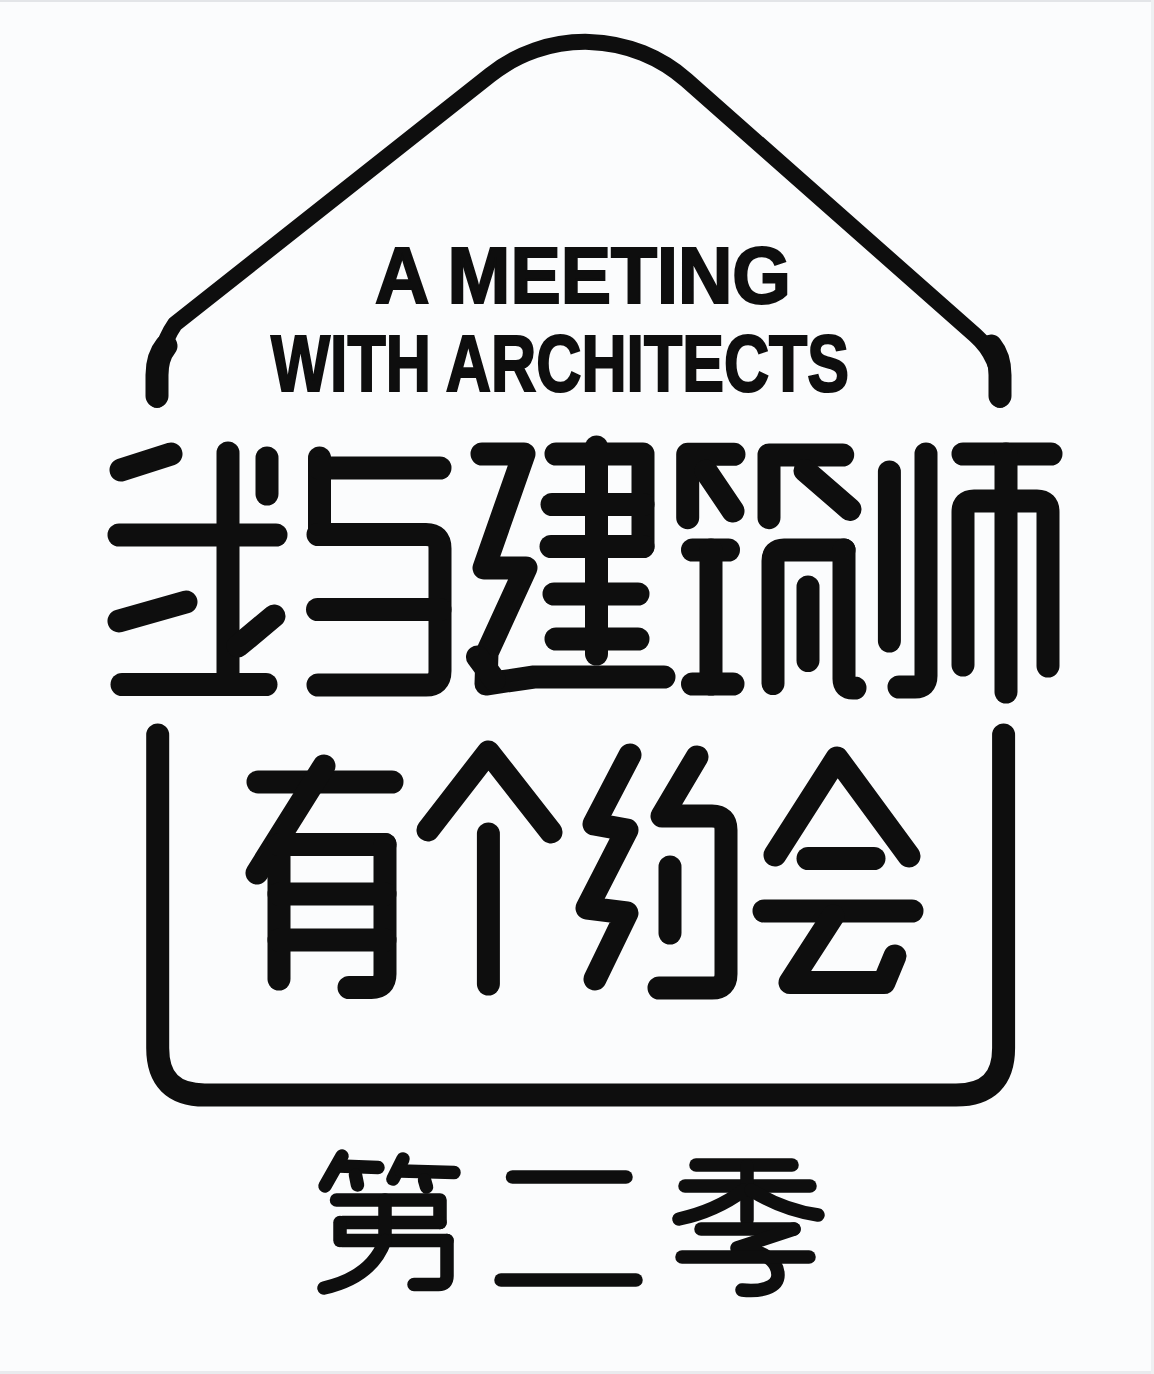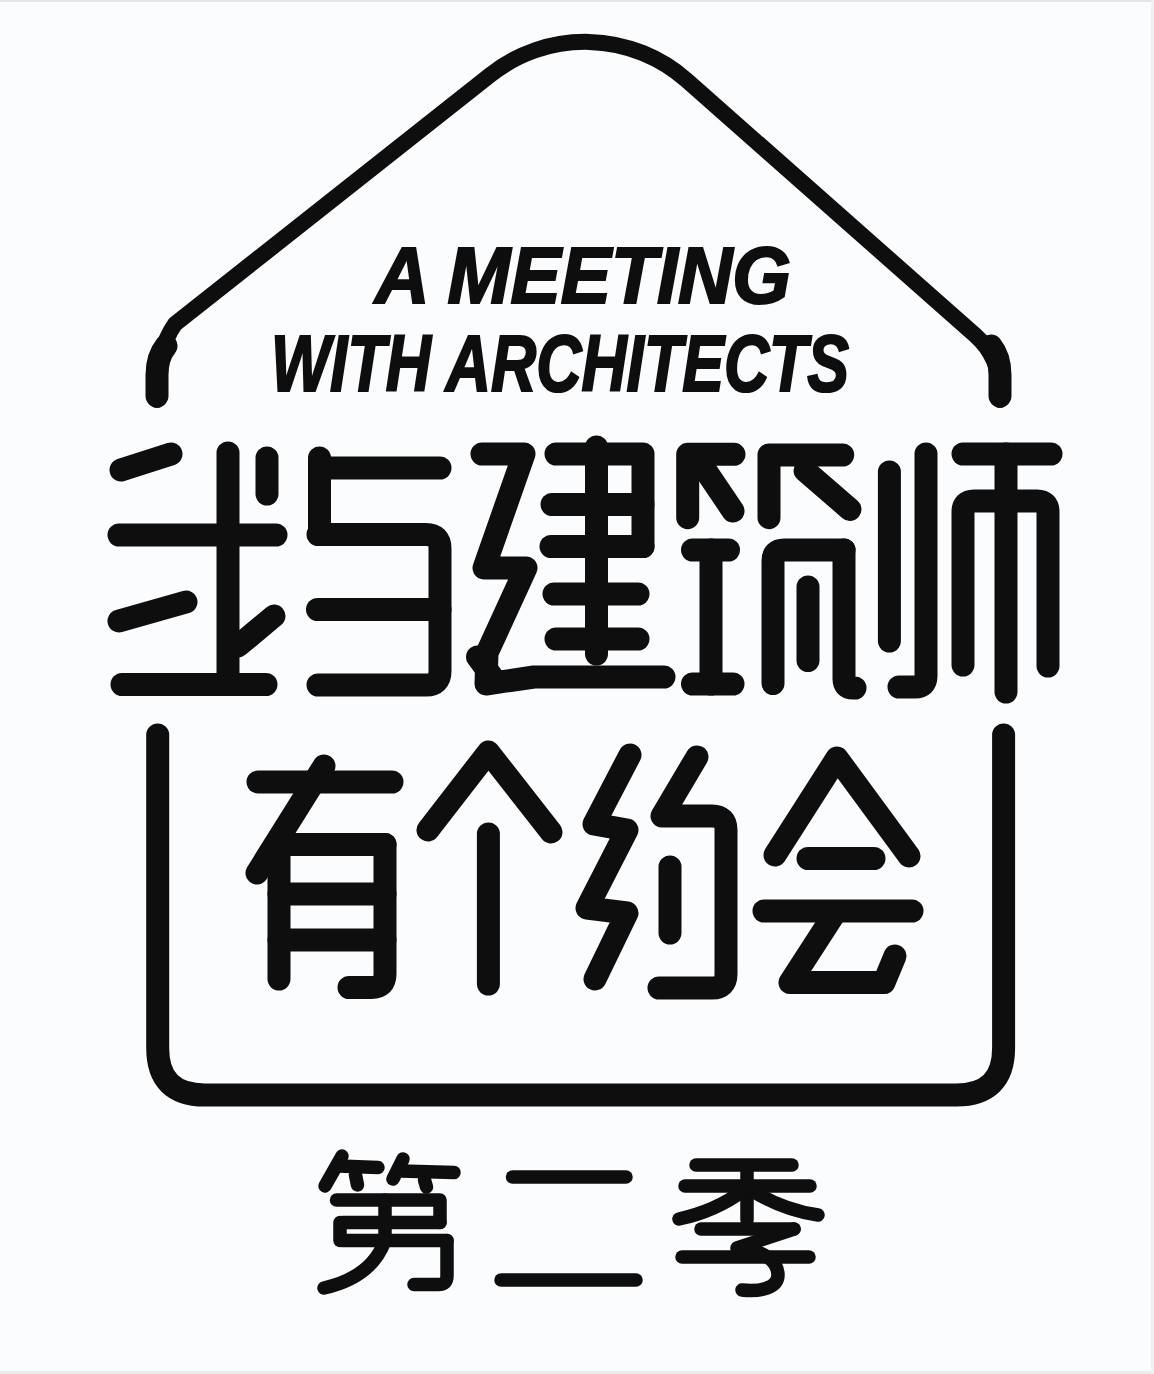--- a/index.html
+++ b/index.html
@@ -1,16 +1,16 @@
 <!DOCTYPE html>
 <html><head>
 <meta charset="utf-8">
 <style>
   html,body{margin:0;padding:0;background:#fdfdfe;}
-  .page{width:1146px;height:1374px;position:relative;background:#fdfdfe;font-style:italic;}
+  .page{width:1146px;height:1374px;position:relative;background:#fdfdfe;}
   svg{position:absolute;top:0;left:0;}
   .s{fill:none;stroke:#0e0e0e;stroke-linecap:round;stroke-linejoin:round;}
   text{font-family:"Liberation Sans", sans-serif;font-weight:bold;fill:#0e0e0e;stroke:#0e0e0e;stroke-width:2.2;}
 </style>
 </head>
 <body>
 <div class="page">
 <svg width="1154" height="1374" viewBox="0 0 1154 1374">
 
   <rect x="0" y="0" width="1154" height="1374" fill="#fbfcfd"></rect>

